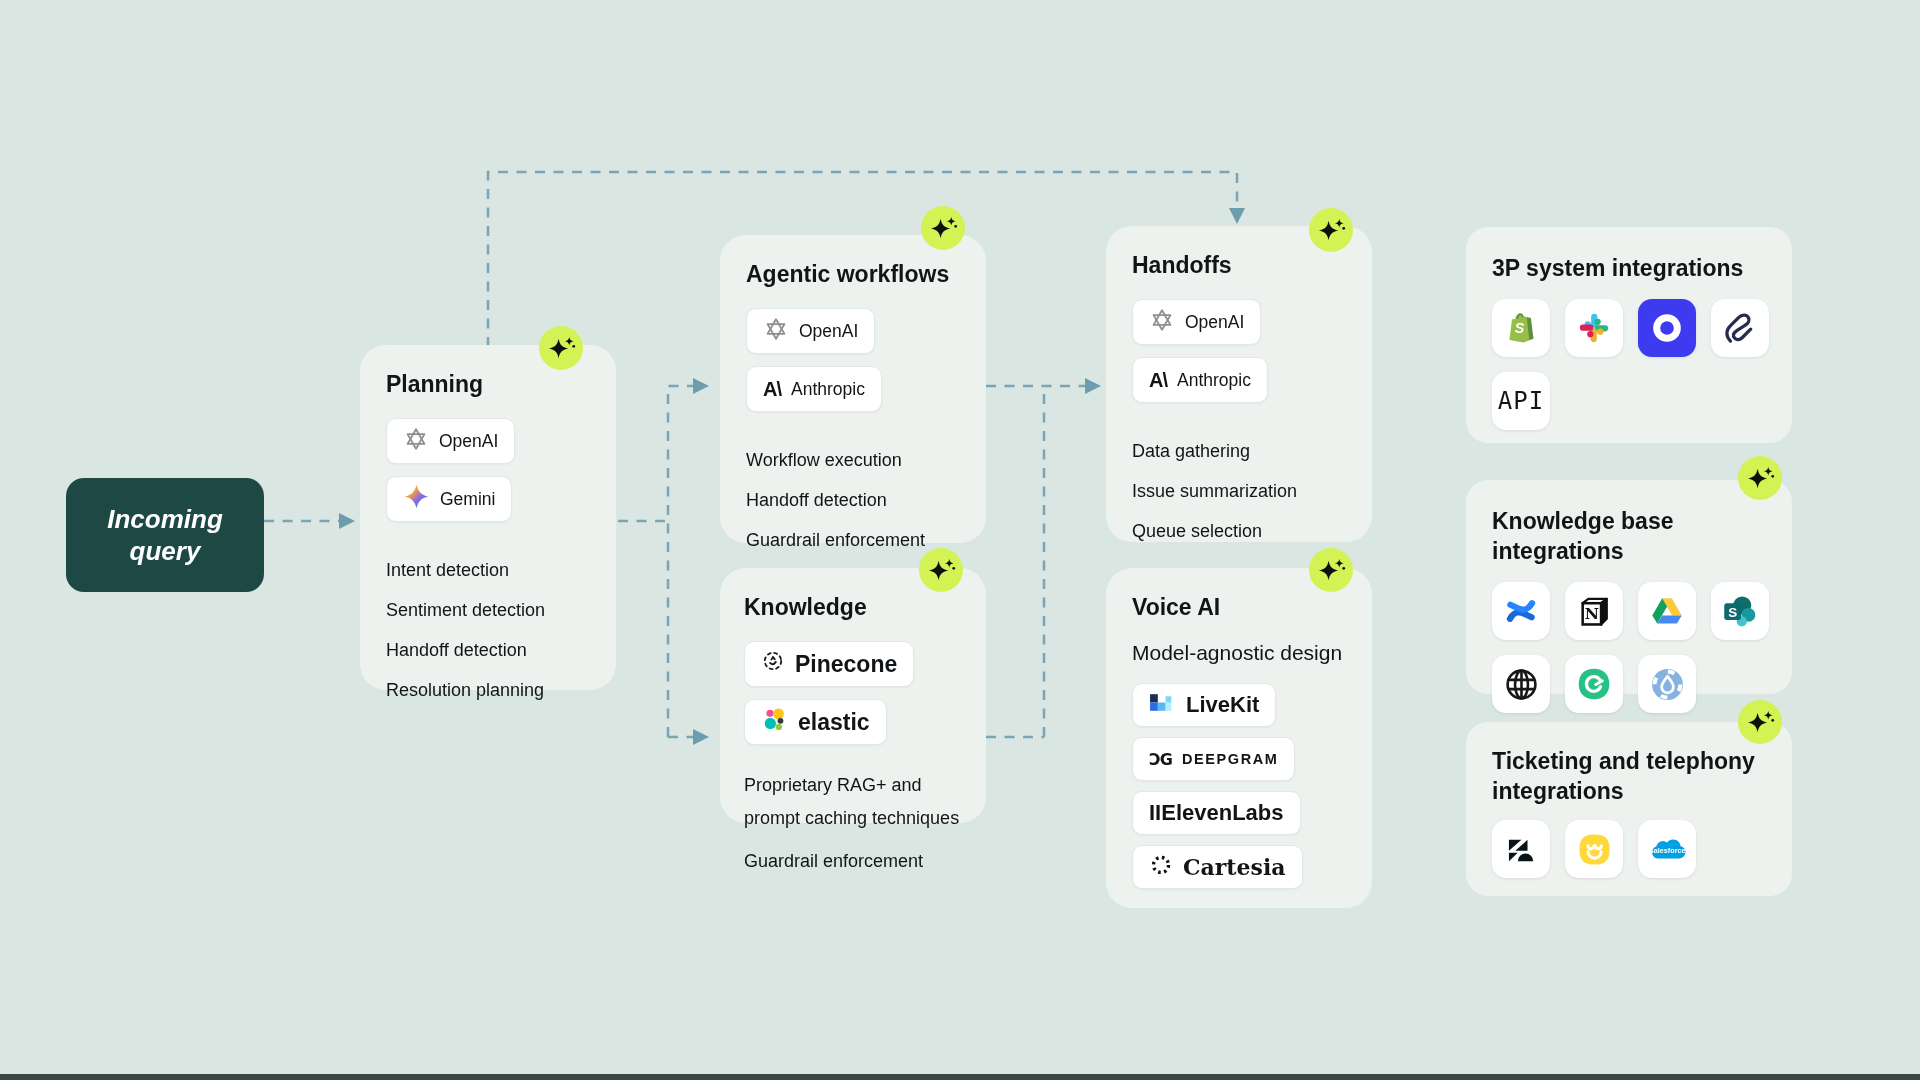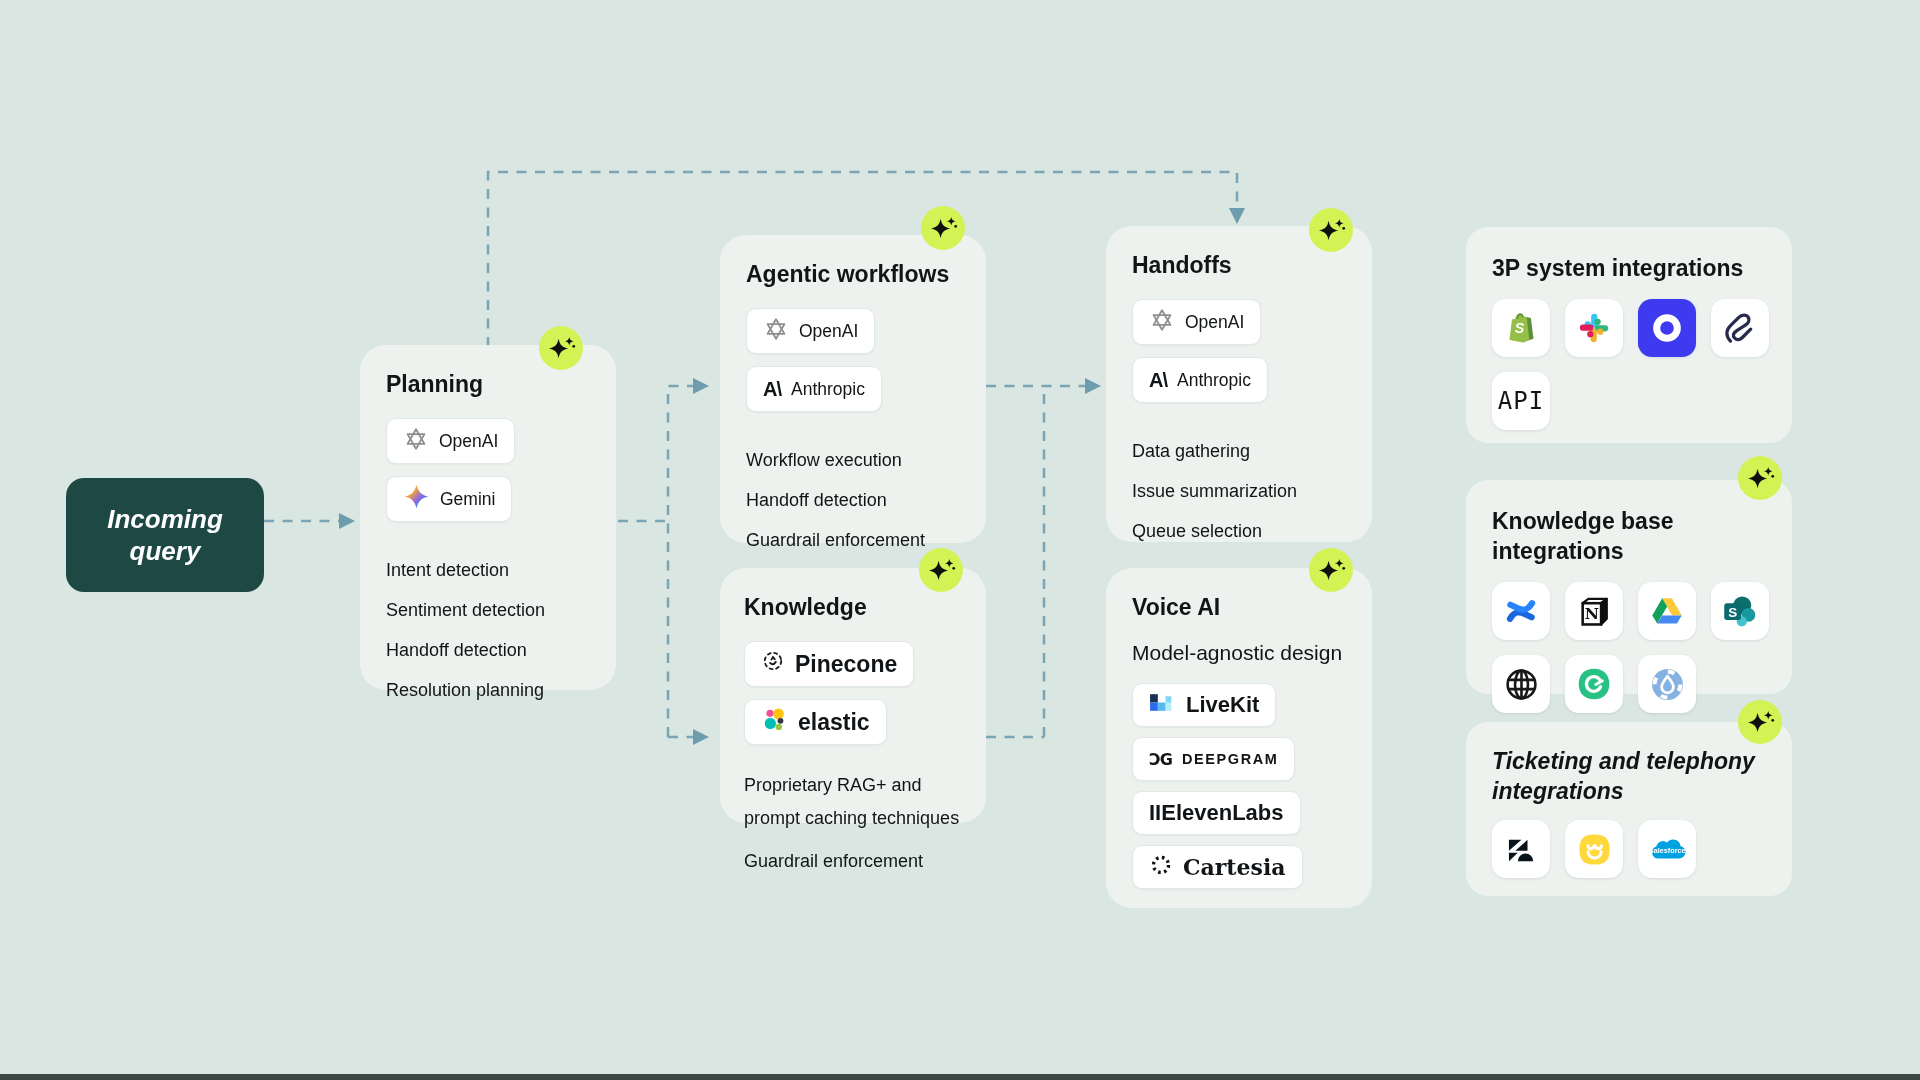--- a/index.html
+++ b/index.html
@@ -304,21 +304,21 @@
         <svg viewBox="0 0 24 24" width="37" height="37">
           <circle cx="12" cy="12" r="10" fill="#85b2e0"></circle>
           <circle cx="12" cy="12" r="8.4" fill="none" stroke="#fff" stroke-width="2.6" stroke-dasharray="4.4 8.8"></circle>
           <path d="M12,6.8 C14.6,9.9 15.8,11.9 15.8,13.6 A3.8,3.8 0 0 1 8.2,13.6 C8.2,11.9 9.4,9.9 12,6.8 Z" fill="none" stroke="#fff" stroke-width="1.8"></path>
         </svg>
       </div>
     </div>
   </div>
 
   <div class="panel" style="left:1466px;top:722px;width:326px;height:174px;padding-top:24px;">
-    <div class="panel-title" style="margin-bottom:14px;font-style:italic;">Ticketing and telephony integrations</div>
+    <div class="panel-title" style="margin-bottom:14px;">Ticketing and telephony integrations</div>
     <div class="tiles">
       <div class="tile">
         <svg viewBox="0 0 24 24" width="34" height="34" fill="#08141a">
           <path d="M3.5,5.5 h8.8 l-8.8,7.8 z"></path>
           <path d="M8,13.3 l8.6,-7.8 v7.8 z"></path>
           <path d="M3.5,14.6 h6.2 l-6.2,6 z"></path>
           <path d="M9.8,20.6 a5.4,5.4 0 0 1 10.8,0 z"></path>
         </svg>
       </div>
       <div class="tile">

